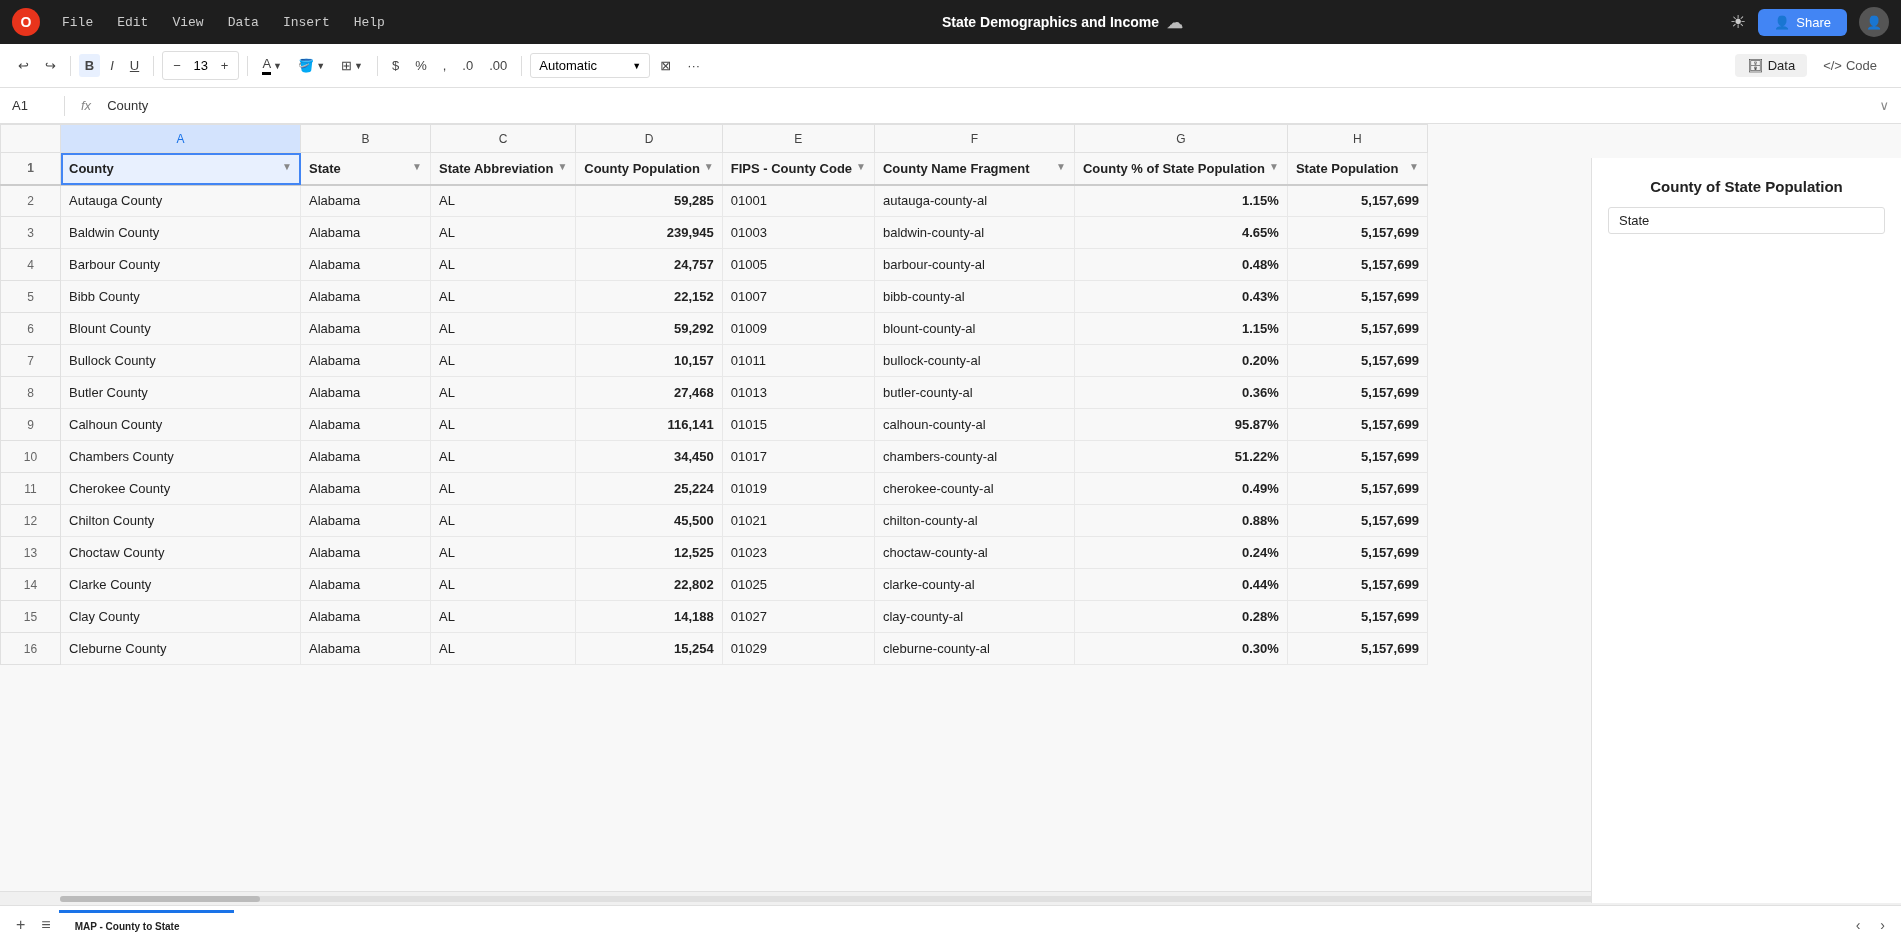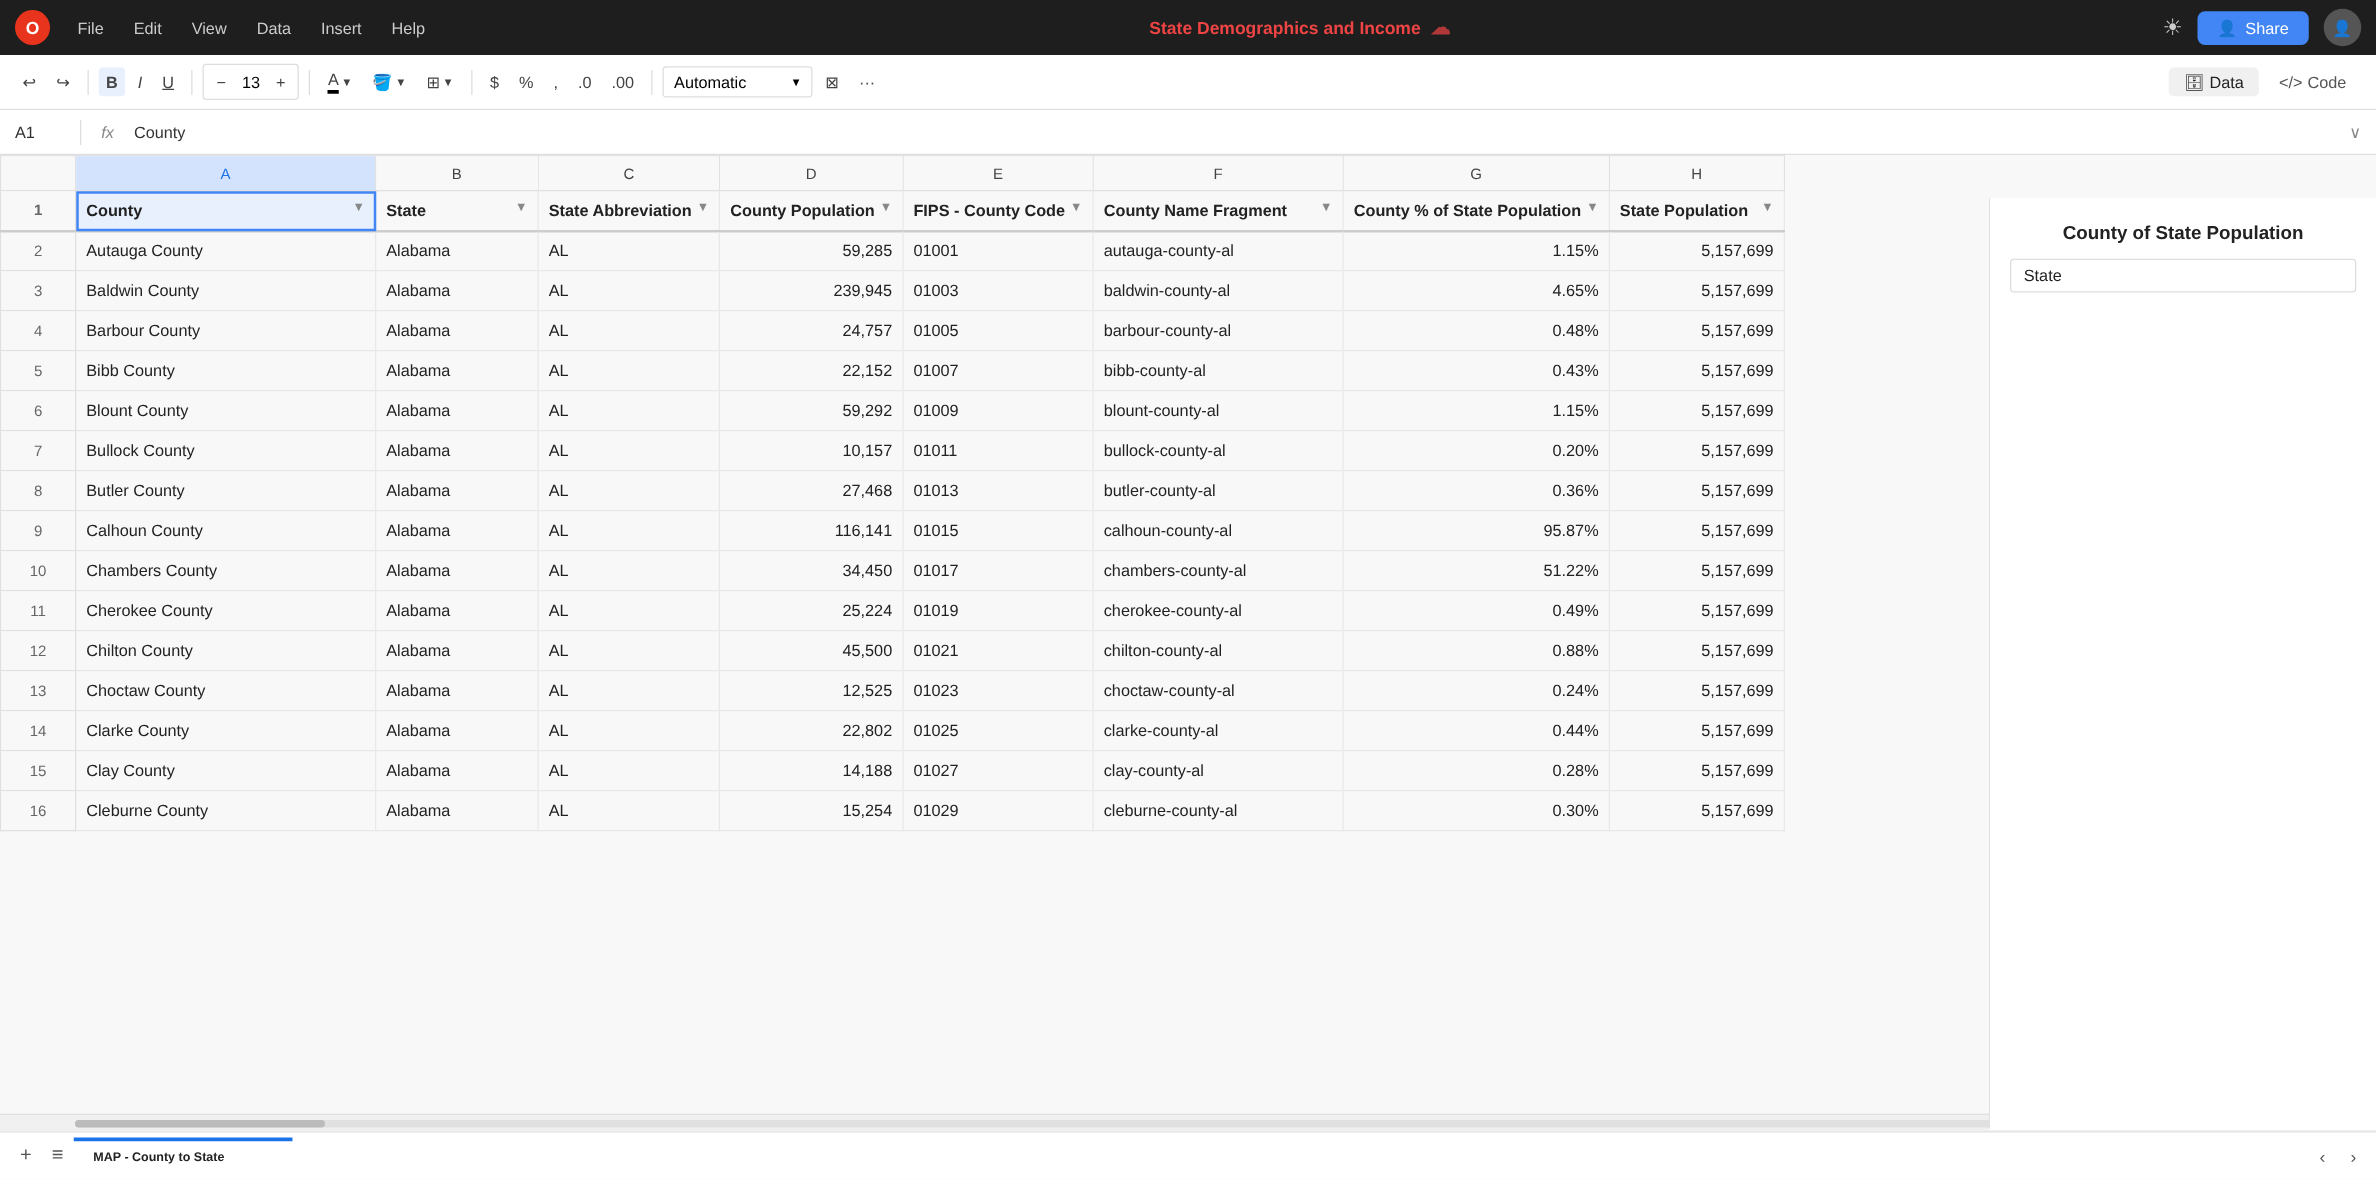--- a/index.html
+++ b/index.html
@@ -18,27 +18,27 @@
     }
     .app-logo {
       width: 28px; height: 28px;
       background: #e8341c;
       border-radius: 50%;
       display: flex; align-items: center; justify-content: center;
       color: white; font-weight: bold; font-size: 14px;
       flex-shrink: 0;
     }
     .menu-items {
-      display: flex; gap: 4px; margin-left: 4px;
+      display: flex; gap: 4px; margin-left: 4px; font-family: Liberation Mono, monospace;
     }
     .menu-item {
       color: #ccc; padding: 4px 10px; border-radius: 4px; cursor: pointer; font-size: 13px;
     }
     .doc-title {
-      flex: 1; text-align: center; font-weight: 600; font-size: 14px; color: #ef4444;
+      flex: 1; text-align: center; font-weight: 600; font-size: 14px; color: #ffffff;
       display: flex; align-items: center; justify-content: center; gap: 8px;
     }
     .cloud-icon { font-size: 16px; opacity: 0.7; }
     .title-right {
       display: flex; align-items: center; gap: 12px;
     }
     .sun-icon { font-size: 18px; color: #ccc; cursor: pointer; }
     .share-btn {
       background: #4285f4; color: white; border: none; border-radius: 6px;
       padding: 6px 16px; font-size: 13px; font-weight: 500; cursor: pointer;
@@ -184,21 +184,21 @@
       border-bottom: 2px solid #ccc;
     }
     .header-data-row td.selected-col-header {
       background: #d3e3fd;
     }
     .cell-selected {
       background: #e8f0fe !important;
       outline: 2px solid #4285f4;
       outline-offset: -2px;
     }
-    .num-cell { text-align: right; }
+    .num-cell { text-align: right; font-weight: bold; }
     .filter-icon { margin-left: 4px; color: #888; font-size: 10px; }
 
     
     .header-cell-content {
       display: flex; align-items: flex-start; justify-content: space-between;
     }
 
     
     .h-scroll-bar {
       height: 14px;

